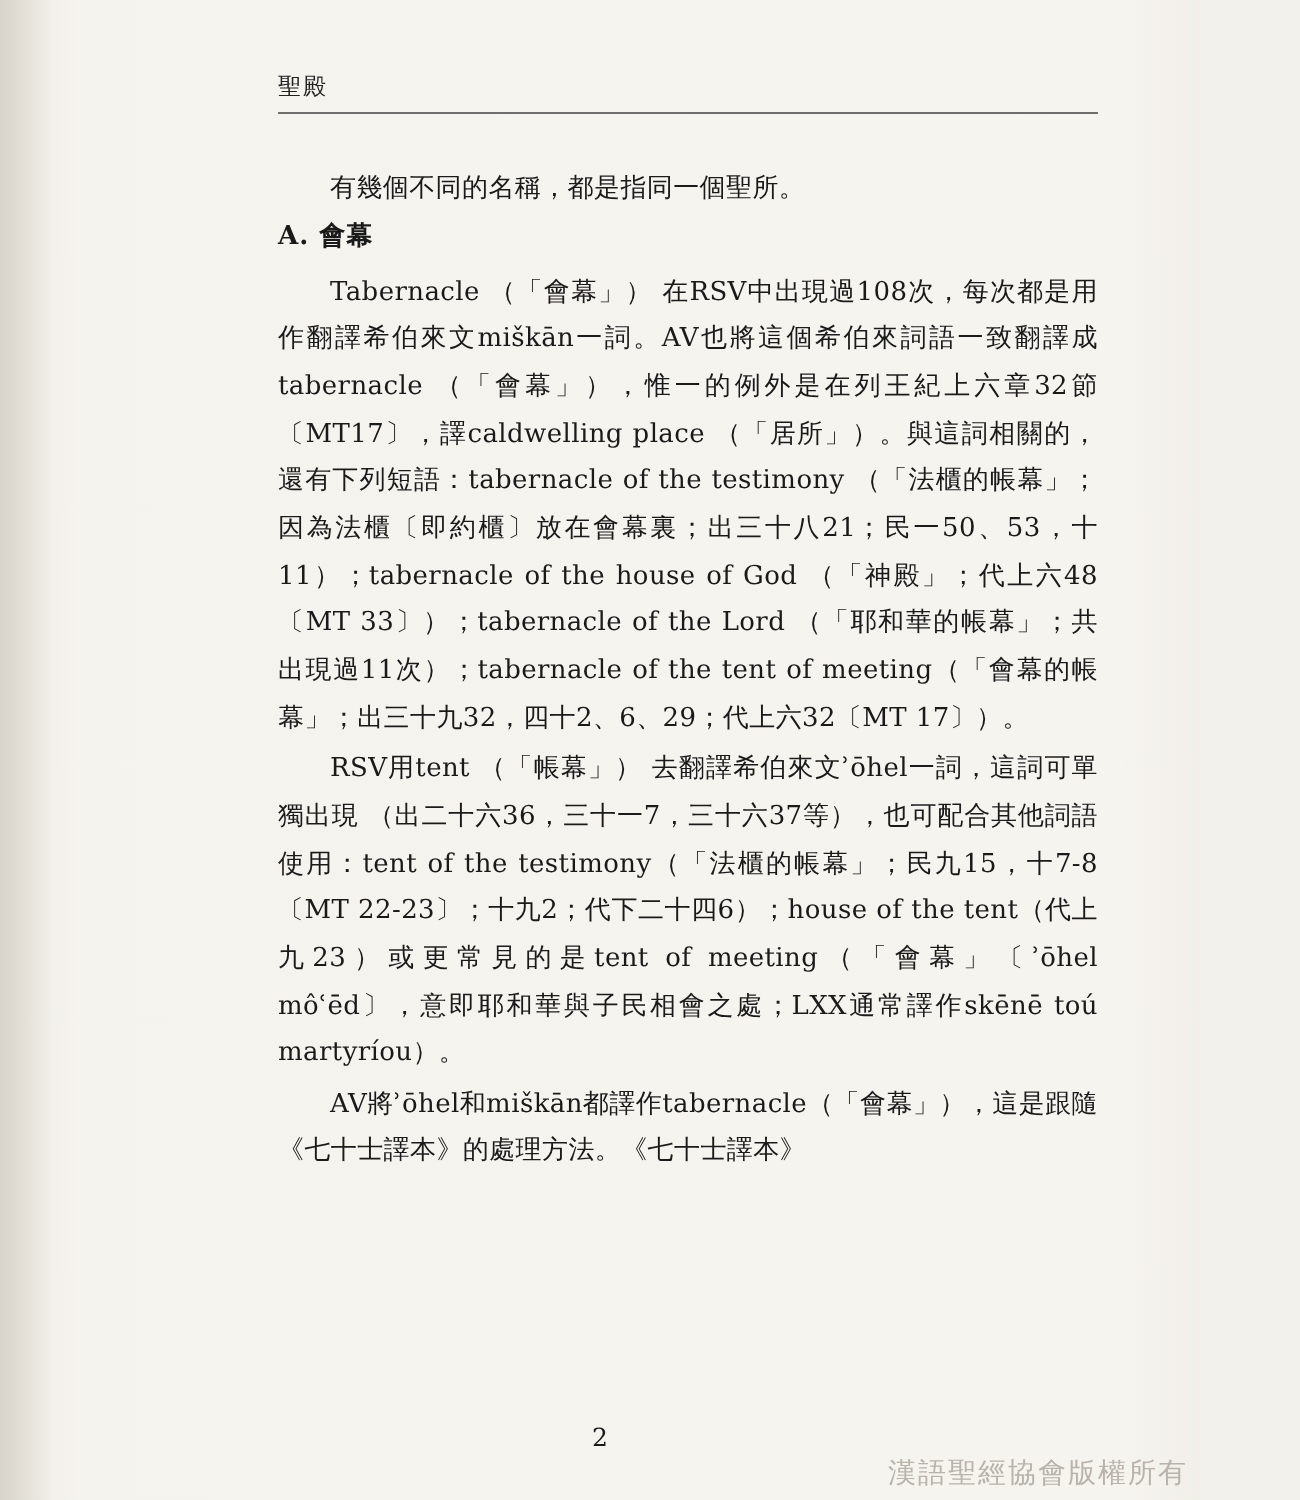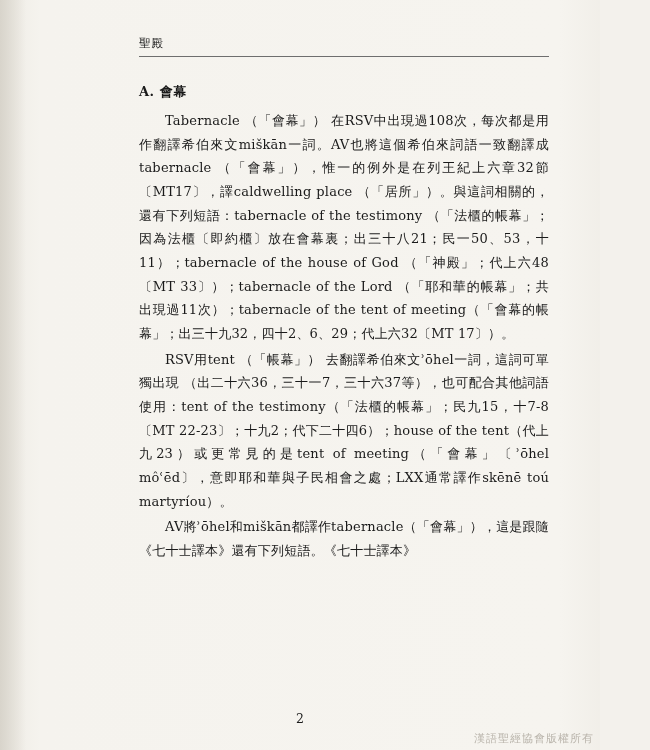--- a/index.html
+++ b/index.html
@@ -66,21 +66,21 @@
     bottom: 24px;
     text-align: center;
     font-size: 12.5px;
     font-family: "DejaVu Serif", "Liberation Serif", serif;
     color: #1a1a1a;
   }
   .watermark {
     position: absolute;
     right: 6px;
     bottom: 4px;
-    font-size: 11px;
+    font-size: 14px;
     font-family: "DejaVu Sans", "Liberation Sans", sans-serif;
     color: #b9b4ab;
     letter-spacing: 1px;
     text-align: center;
   }
   .edge-shadow {
     position: absolute;
     left: 0; top: 0;
     width: 26px; height: 750px;
     background: linear-gradient(to right, #d8d4cb, rgba(216,212,203,0));
@@ -91,24 +91,25 @@
 <body>
 
 <div class="page">
   <div class="edge-shadow"></div>
 
   <div class="content">
 
     <div class="header-row">聖殿</div>
 
 
+    <p class="body">有幾個不同的名稱，都是指同一個聖所。</p>
 
     <div class="sub-head">A. 會幕</div>
     <p class="body">Tabernacle （「會幕」） 在RSV中出現過108次，每次都是用作翻譯希伯來文miškān一詞。AV也將這個希伯來詞語一致翻譯成tabernacle （「會幕」），惟一的例外是在列王紀上六章32節〔MT17〕，譯caldwelling place （「居所」）。與這詞相關的，還有下列短語：tabernacle of the testimony （「法櫃的帳幕」；因為法櫃〔即約櫃〕放在會幕裏；出三十八21；民一50、53，十11）；tabernacle of the house of God （「神殿」；代上六48〔MT 33〕）；tabernacle of the Lord （「耶和華的帳幕」；共出現過11次）；tabernacle of the tent of meeting（「會幕的帳幕」；出三十九32，四十2、6、29；代上六32〔MT 17〕）。</p>
 
     <p class="body">RSV用tent （「帳幕」） 去翻譯希伯來文ʾōhel一詞，這詞可單獨出現 （出二十六36，三十一7，三十六37等），也可配合其他詞語使用：tent of the testimony（「法櫃的帳幕」；民九15，十7-8〔MT 22-23〕；十九2；代下二十四6）；house of the tent（代上九23）或更常見的是tent of meeting（「會幕」〔ʾōhel môʿēd〕，意即耶和華與子民相會之處；LXX通常譯作skēnē toú martyríou）。</p>
-    <p class="body">AV將ʾōhel和miškān都譯作tabernacle（「會幕」），這是跟隨《七十士譯本》還有下列短語。《七十士譯本》</p>
+    <p class="body">AV將ʾōhel和miškān都譯作tabernacle（「會幕」），這是跟隨《七十士譯本》的處理方法。《七十士譯本》</p>
 
   </div>
 
   <div class="pageno">2</div>
   <div class="watermark">漢語聖經協會版權所有</div>
 </div>
 
 </body></html>

